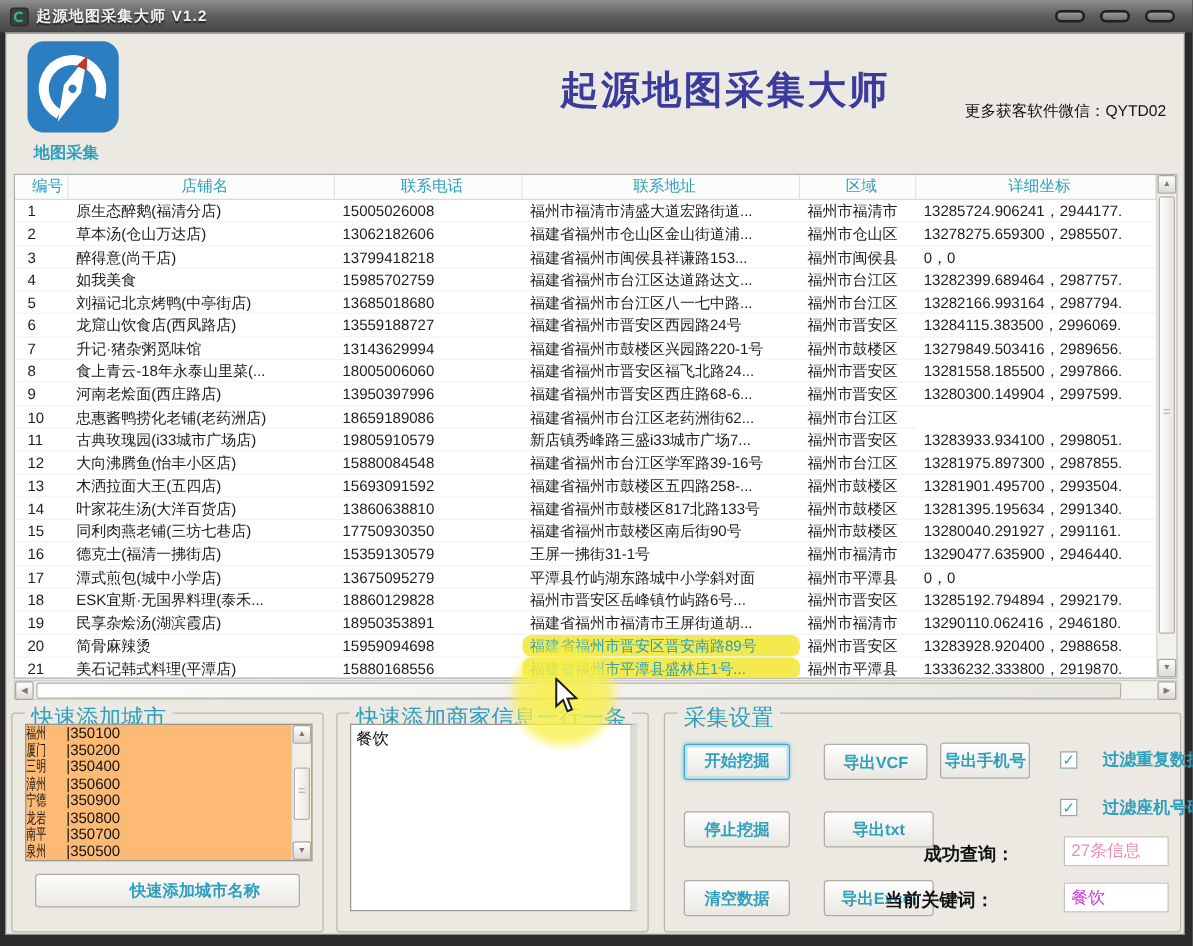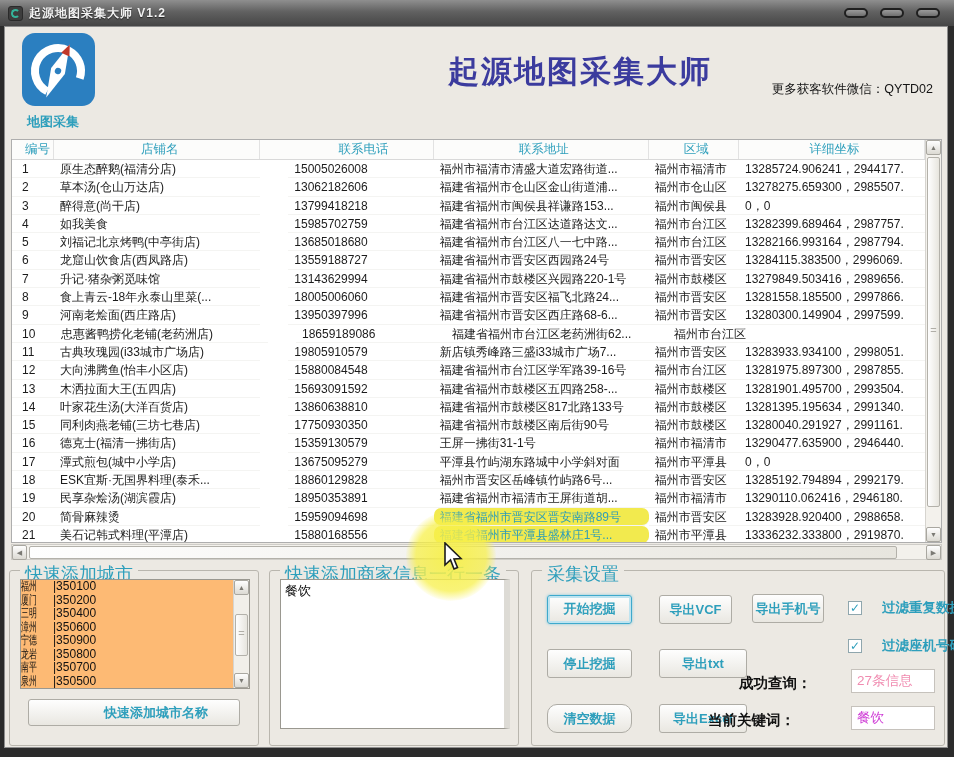--- a/index.html
+++ b/index.html
@@ -39,21 +39,21 @@
   .thead { position:absolute; left:0; top:0; right:16px; height:20px; display:flex;
     background:#fcfcfb; border-bottom:1px solid #d9d9d9; }
   .hcell { color:#2E9FBC; font-size:12.5px; line-height:19px; padding-left:6px;
     border-right:1px solid #e2e2e2; overflow:hidden; white-space:nowrap;text-align:center; }
   .tbody { position:absolute; left:0; top:20px; right:16px; bottom:0; overflow:hidden; }
   .trow { display:flex; height:18.3px; }
   .tcell { font-size:12px; line-height:18px; color:#1c1c1c; padding-left:6px;
     white-space:nowrap; overflow:hidden; border-bottom:1px solid #f4f4f2; }
   .c0 { width:43px; padding-left:10px; }
   .c1 { width:213px; }
-  .c2 { width:150px;margin-left:28px; }
+  .c2 { width:150px; }
   .c3 { width:222px; }
   .c4 { width:93px; }
   .c5 { width:192px; }
   .tcell.hl { background:#f2ea4e; color:#2f9db6; border-radius:7px; }
 
   
   .vscroll { position:absolute; right:0; top:0; bottom:0; width:16px;
     background:#f3f1ec; border-left:1px solid #d6d4cf; }
   .sb-btn { position:absolute; width:15px; height:15px;
     background:linear-gradient(#fefefe,#dcdad3); border:1px solid #a9a7a0;
@@ -97,22 +97,22 @@
 
   .merchant-text { position:absolute; left:10px; top:8px; width:230px; height:150px;
     background:#fff; border:1px solid #9a9890; border-right:6px solid #dddbd5;
     font-size:13px; color:#111; padding:2px 4px; resize:none; outline:none;
     font-family:"Liberation Sans","DejaVu Sans",sans-serif; }
 
   
   .b-start { left:15px; top:24px; width:85px; height:29px; line-height:26px;
     border:1px solid #3fa9cc; box-shadow:0 0 0 2px #bfe4f0 inset, 0 0 3px #7cc7de; }
   .b-stop  { left:15px; top:78px; width:85px; height:29px; line-height:27px; }
-  .b-clear { left:15px; top:133px; width:85px; height:29px; line-height:27px;border-radius:10px; }
-  .b-vcf   { left:127px; top:24px; width:73px; height:29px; line-height:27px; }
+  .b-clear { left:15px; top:133px; width:85px; height:29px; line-height:27px; }
+  .b-vcf   { left:127px; top:24px; width:83px; height:29px; line-height:27px; }
   .b-txt   { left:127px; top:78px; width:88px; height:29px; line-height:27px; }
   .b-excel { left:127px; top:133px; width:88px; height:29px; line-height:27px; }
   .b-phone { left:220px; top:23px; width:72px; height:29px; line-height:27px; }
 
   .chk { position:absolute; display:flex; align-items:center; gap:4px; }
   .chk-1 { left:316px; top:28px; }
   .chk-2 { left:316px; top:66px; }
   .chk-box { width:14px; height:14px; background:#fff; border:1px solid #8fa6ad;
     color:#2E9FBC; font-size:12px; font-weight:bold; line-height:12px; text-align:center; }
   .chk-label { color:#2E9FBC; font-size:13.5px; font-weight:bold; white-space:nowrap;margin-left:16px; }

